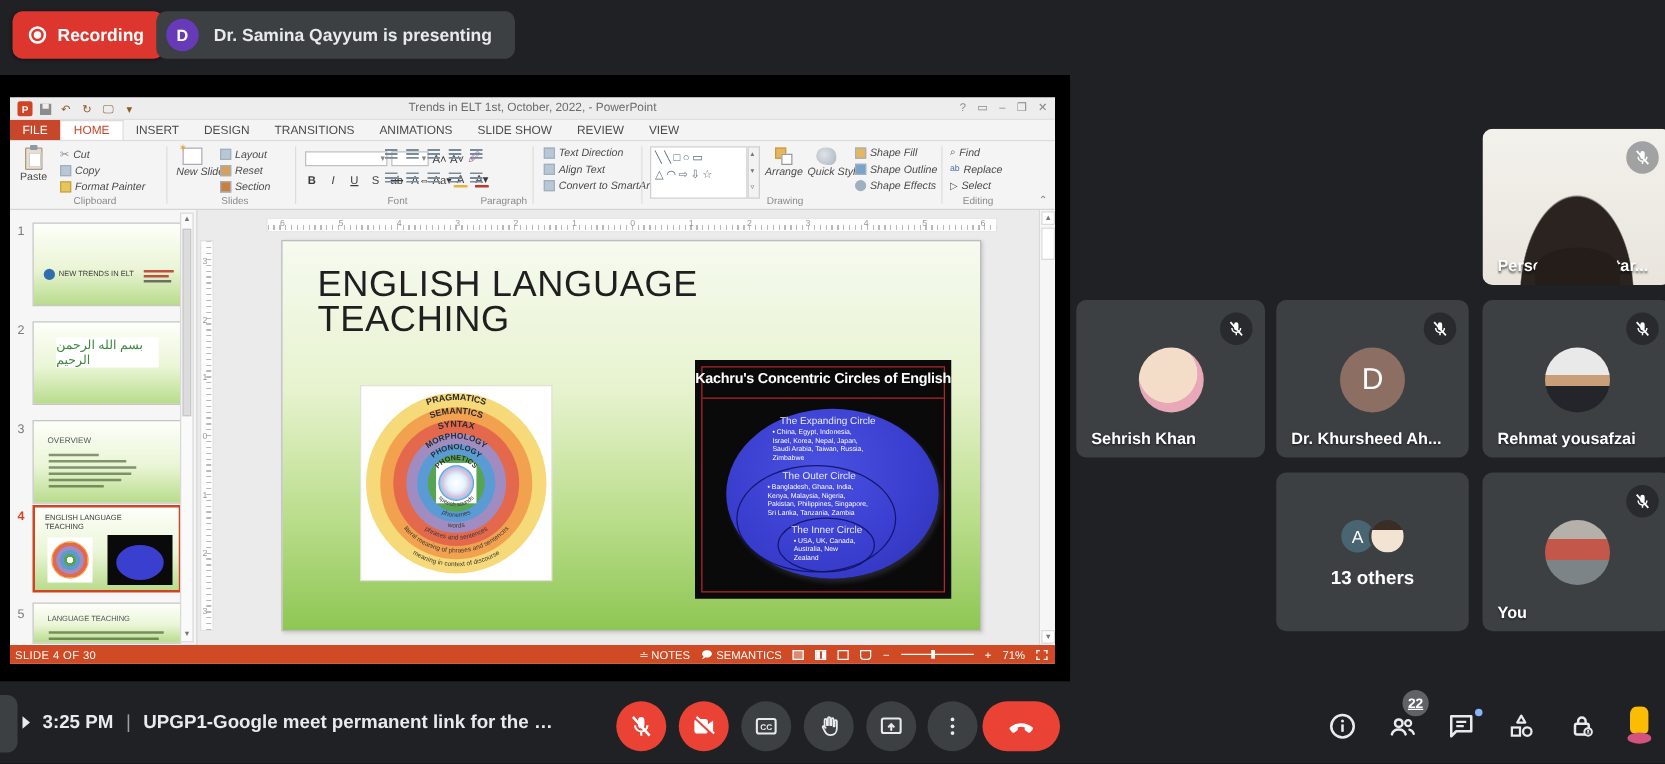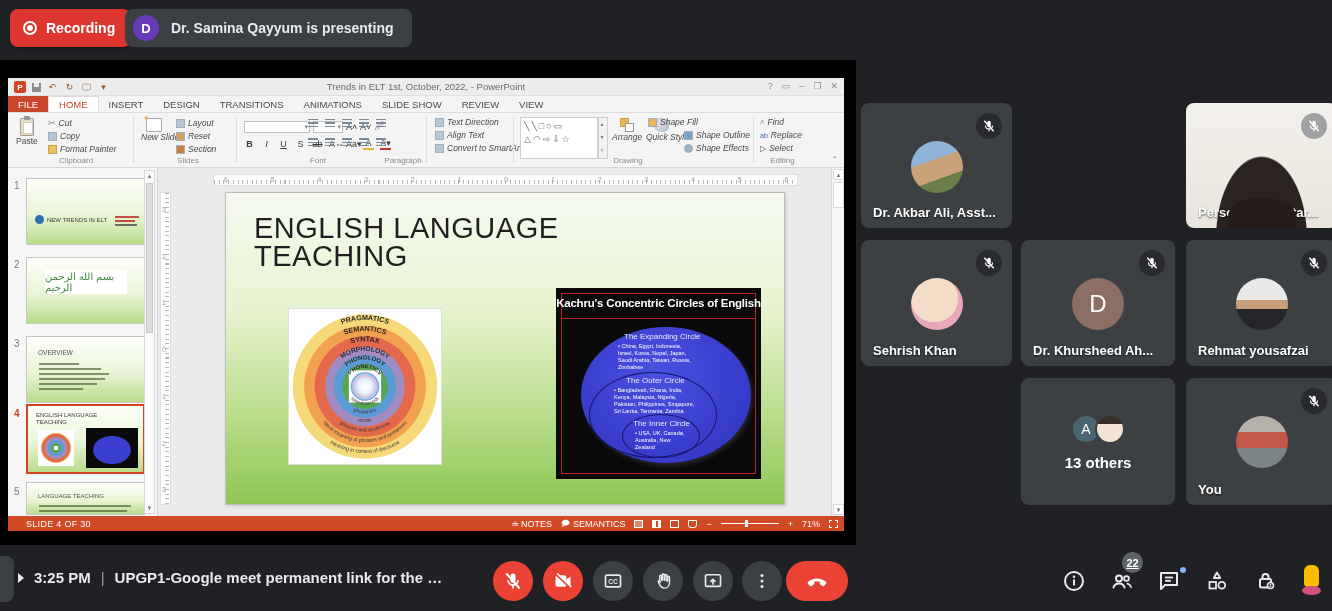--- a/index.html
+++ b/index.html
@@ -89,21 +89,21 @@
   .kachru-title{position:absolute;left:0;right:0;top:9px;text-align:center;font-size:11.5px;font-weight:bold;letter-spacing:-.2px;}
   .kachru-line{position:absolute;left:6px;right:6px;top:30px;height:1px;background:#b3262a;}
   .kellipse{position:absolute;border-radius:50%;}
   .k-big{left:25px;top:39px;width:170px;height:136px;background:radial-gradient(ellipse at 45% 35%,#4a50e0 0%,#3a3fd0 55%,#2e32b4 100%);box-shadow:2px 3px 4px rgba(120,120,140,.25);}
   .k-outer{left:33px;top:84px;width:128px;height:86px;border:1px solid rgba(15,18,100,.9);}
   .k-inner{left:66px;top:126px;width:78px;height:44px;border:1px solid rgba(15,18,100,.9);}
   .ktext-h{position:absolute;font-size:8px;color:#e6e9ff;white-space:nowrap;}
   .ktext-l{position:absolute;font-size:5.5px;line-height:1.25;color:#fff;white-space:pre-line;}
 
   .ppt-status{position:absolute;left:0;top:438px;width:836px;height:15px;background:#d04a26;color:#fff;font-size:9px;display:flex;align-items:center;}
-  .ppt-status .left{margin-left:18px;letter-spacing:.3px;}
+  .ppt-status .left{margin-left:4px;letter-spacing:.3px;}
   .stat-right{position:absolute;right:6px;display:flex;align-items:center;gap:9px;height:15px;}
   .stat-it{display:flex;align-items:center;gap:3px;}
   .wicon{display:inline-block;width:9px;height:8px;border:1px solid #fff;background:transparent;}
   .wicon.on{background:rgba(255,255,255,.35);}
   .zoomtrack{width:58px;height:1px;background:#fff;position:relative;}
   .zoomtrack i{position:absolute;left:24px;top:-3px;width:3px;height:7px;background:#fff;}
 
   
   .tile{position:absolute;width:151px;height:125px;border-radius:8px;background:#3c4043;overflow:hidden;}
   .tile .nm{position:absolute;left:12px;bottom:8px;font-size:13px;font-weight:bold;color:#fff;text-shadow:0 1px 2px rgba(0,0,0,.7);white-space:nowrap;max-width:130px;overflow:hidden;text-overflow:ellipsis;}
@@ -296,21 +296,21 @@
           <span class="arrange-ic">
               <i></i>
               <i></i>
             </span>
           <span class="rlabel">Arrange</span>
         </div>
         <div class="bigbtn" style="left:638px;top:5px">
           <span class="qs-ic"></span>
           <span class="rlabel" style="width:30px;text-align:center">Quick Styles</span>
         </div>
-        <div class="rrow" style="left:640px;top:4px">
+        <div class="rrow" style="left:676px;top:4px">
             <span class="ric" style="background:#e8b75c"></span>
             <span class="rlabel">Shape Fill</span>
           </div>
         <div class="rrow" style="left:676px;top:17px">
             <span class="ric" style="background:#7aa3c9"></span>
             <span class="rlabel">Shape Outline</span>
           </div>
         <div class="rrow" style="left:676px;top:30px">
             <span class="ric" style="background:#9fb0c0;border-radius:50%"></span>
             <span class="rlabel">Shape Effects</span>
@@ -536,32 +536,20 @@
           <span class="stat-it">+</span>
           <span>71%</span>
           <span class="stat-it">
               <span class="wicon" style="border-style:dashed"></span>
             </span>
         </div>
       </div>
     </div>
   </div>
 
-  <div class="tile" style="left:861px;top:103px">
-    <div class="micoff">
-        <svg width="14" height="14" viewBox="0 0 24 24">
-          <path d="M12 3a3 3 0 0 1 3 3v5a3 3 0 0 1-6 0V6a3 3 0 0 1 3-3z" fill="#fff"></path>
-          <path d="M6 11a6 6 0 0 0 12 0" fill="none" stroke="#fff" stroke-width="2"></path>
-          <line x1="12" y1="17" x2="12" y2="21" stroke="#fff" stroke-width="2"></line>
-          <line x1="4" y1="3" x2="20" y2="21" stroke="#fff" stroke-width="2.4"></line>
-        </svg>
-      </div>
-    <div class="avatarc a-akbar"></div>
-    <div class="nm">Dr. Akbar Ali, Asst...</div>
-  </div>
 
 
   <div class="tile video-secy" style="left:1186px;top:103px;width:151px">
     <div class="micoff light">
         <svg width="14" height="14" viewBox="0 0 24 24">
           <path d="M12 3a3 3 0 0 1 3 3v5a3 3 0 0 1-6 0V6a3 3 0 0 1 3-3z" fill="#fff"></path>
           <path d="M6 11a6 6 0 0 0 12 0" fill="none" stroke="#fff" stroke-width="2"></path>
           <line x1="12" y1="17" x2="12" y2="21" stroke="#fff" stroke-width="2"></line>
           <line x1="4" y1="3" x2="20" y2="21" stroke="#fff" stroke-width="2.4"></line>
         </svg>

